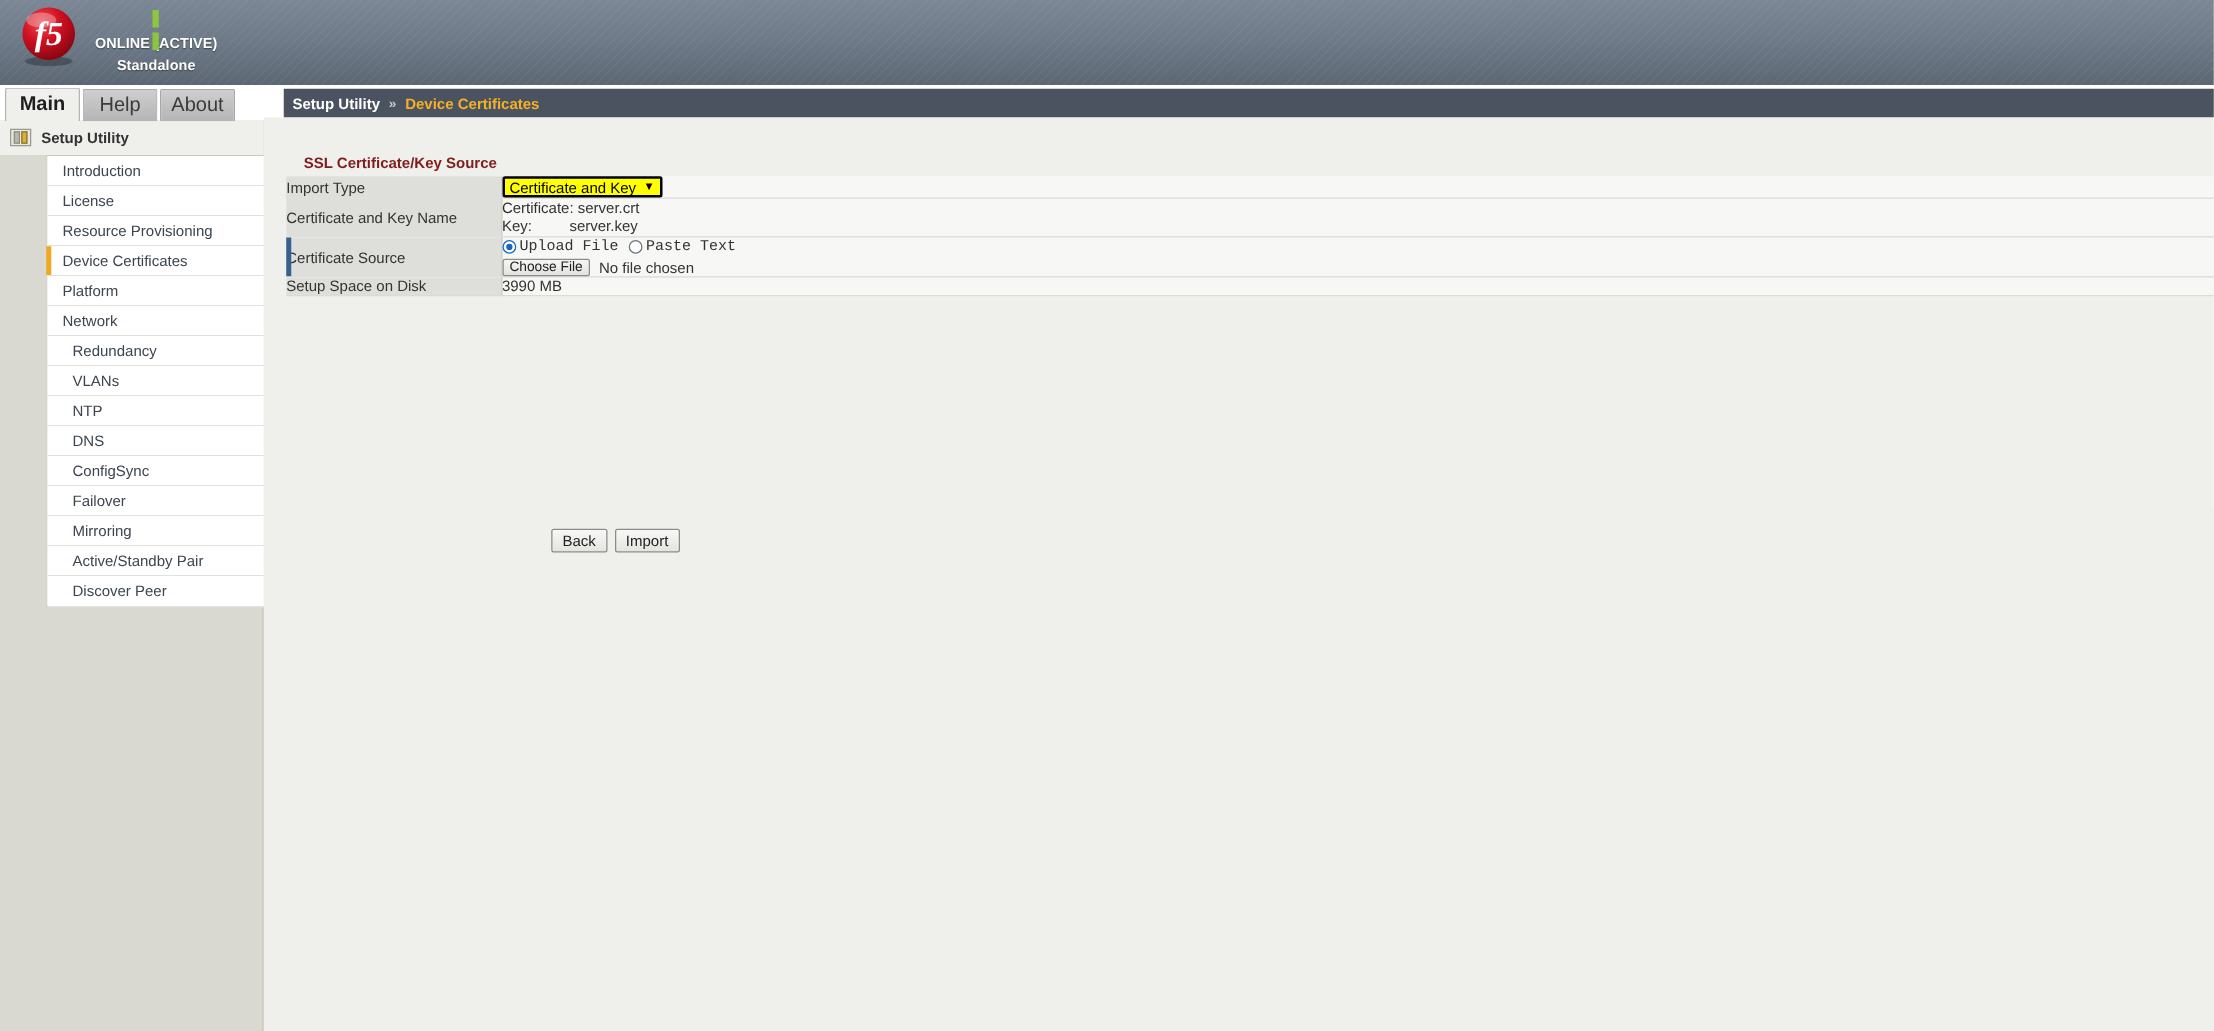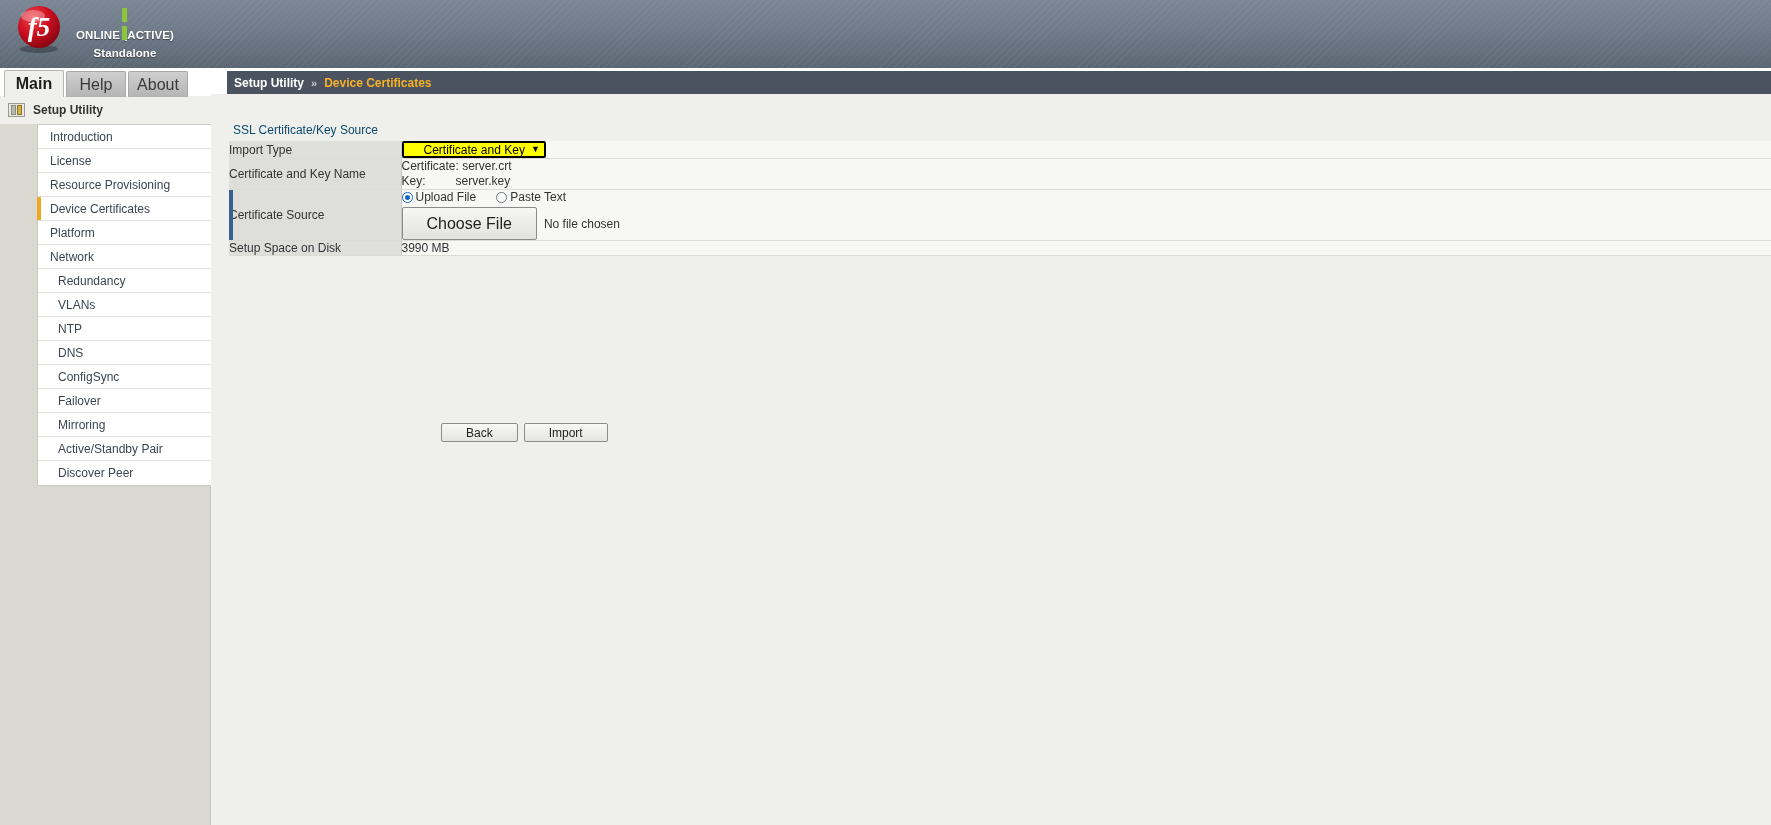--- a/index.html
+++ b/index.html
@@ -137,22 +137,22 @@
   }
 
   
   #content {
     position: absolute; left: 211px; top: 94px;
     width: 1560px; height: 731px;
     background: #efefec;
   }
 
   #section-title {
-    position: absolute; left: 22px; top: 29px;
-    font-size: 12px; font-weight: normal; color: #0c4a6e;
+    position: absolute; left: 32px; top: 29px;
+    font-size: 12px; font-weight: bold; color: #7f1d1d;
   }
 
   #formtable {
     position: absolute; left: 18px; top: 47px;
     width: 1542px;
     border-collapse: collapse;
     table-layout: fixed;
   }
   #formtable tr { background: #f7f7f5; }
   #formtable td {
@@ -178,66 +178,66 @@
 
   .kv-line { line-height: 15px; white-space: pre; }
 
   
   .sel-highlight {
     display: inline-flex; align-items: center; justify-content: space-between;
     gap: 6px;
     background: #ffff00;
     border: 2px solid #000000;
     border-radius: 2px;
-    padding: 0px 4px 0px 20px;
+    padding: 0px 4px 0px 4px;
     height: 17px;
     font-size: 12px; color: #000000;
     cursor: pointer;
     min-width: 110px;
   }
   .sel-caret { font-size: 9px; line-height: 1; }
 
   
-  .radio-row { display: flex; align-items: flex-start; gap: 20px; margin-bottom: 3px; }
+  .radio-row { display: flex; align-items: flex-start; gap: 8px; margin-bottom: 3px; font-family: Liberation Mono, monospace; }
   .radio-opt { display: flex; align-items: center; gap: 3px; cursor: pointer; }
   .radio {
     width: 11px; height: 11px; border-radius: 50%;
     border: 1px solid #6f7680; background: #ffffff;
     display: inline-block; position: relative; flex: none;
   }
   .radio.on { border-color: #1566c0; }
   .radio.on::after {
     content: ""; position: absolute; left: 2px; top: 2px;
     width: 5px; height: 5px; border-radius: 50%;
     background: #1566c0;
   }
   .radio-lbl { font-size: 12px; color: #333333; }
 
   
   .file-row { display: flex; align-items: center; gap: 7px; }
   .file-btn {
     border: 1px solid #8b8b8b; border-radius: 2px;
     background: linear-gradient(to bottom, #f6f6f4 0%, #e2e2de 100%);
-    font-size: 16px; color: #222222;
-    padding: 1px 24px; height: 33px;
+    font-size: 11px; color: #222222;
+    padding: 1px 5px; height: 14px;
     display: inline-flex; align-items: center;
     cursor: pointer;
   }
   .file-note { font-size: 12px; color: #333333; }
 
   
   #actions {
     position: absolute; left: 230px; top: 329px;
     display: flex; gap: 6px;
   }
   .act-btn {
     border: 1px solid #8b8b8b; border-radius: 2px;
     background: linear-gradient(to bottom, #f8f8f6 0%, #e4e4e0 100%);
     font-size: 12px; color: #222222;
-    padding: 1px 24px; height: 19px;
+    padding: 1px 8px; height: 19px;
     display: inline-flex; align-items: center;
     cursor: pointer;
   }
 </style>
 </head>
 <body>
 
 <div id="banner">
   <div id="f5-logo">
     <svg width="54" height="54" viewBox="0 0 54 54">

